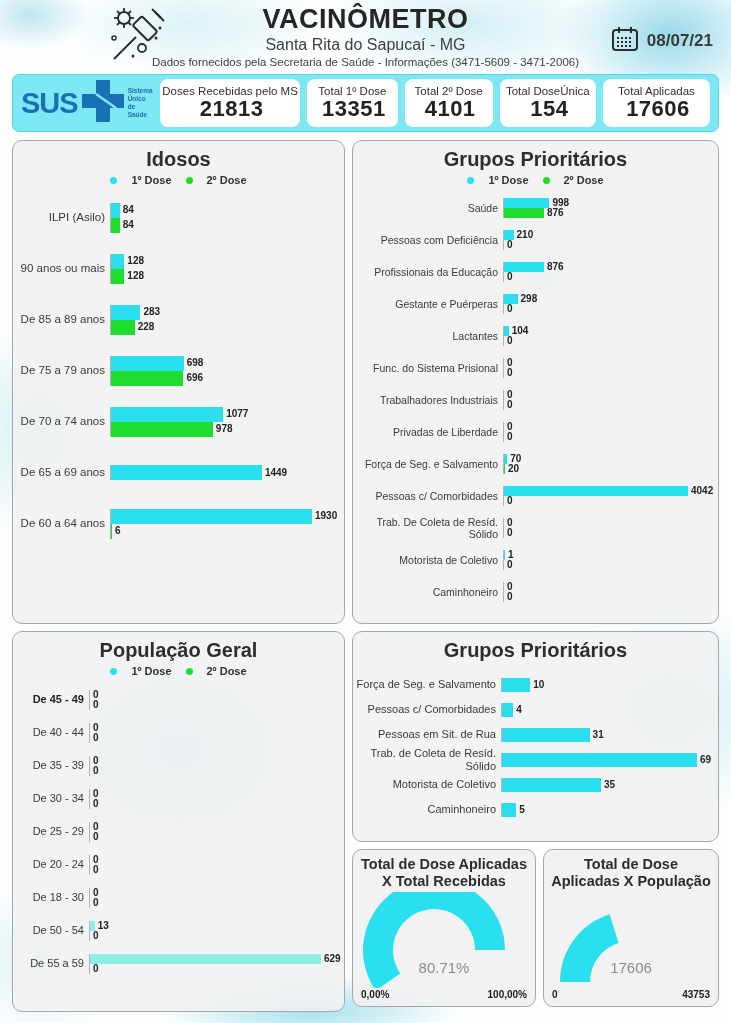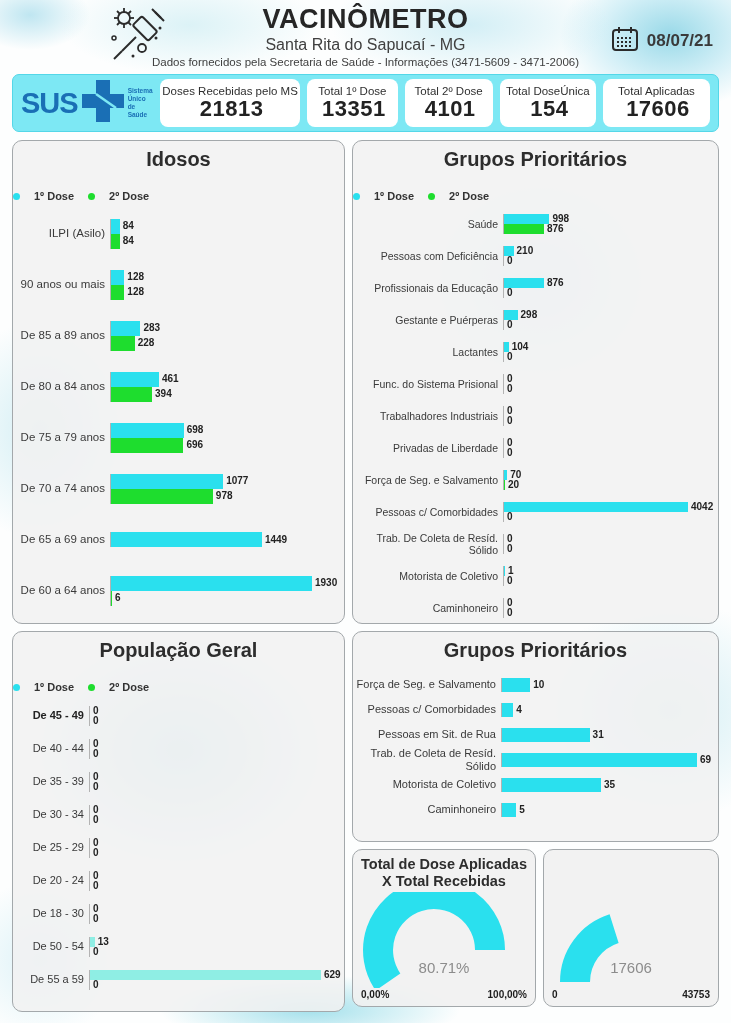--- a/index.html
+++ b/index.html
@@ -51,21 +51,21 @@
   .stat-card .lab { font-size:11.5px; color:#2f2f2f; white-space:nowrap; }
   .stat-card .val { font-size:22px; color:#222; letter-spacing:.5px; line-height:1.05; }
   .c0{flex:1.55;} .c1{flex:.95;} .c2{flex:.92;} .c3{flex:1.02;} .c4{flex:1.15;}
 
   
   .panel {
     position:absolute; background:rgba(241,241,241,.88);
     border:1px solid #a3a8ab; border-radius:10px; overflow:hidden;
   }
   .panel-title { text-align:center; font-size:20px; font-weight:800; color:#2d2d2d; margin-top:7px; }
-  .legend { display:flex; align-items:center; gap:14px; margin-top:19px; font-size:11px; font-weight:700; color:#333; }
+  .legend { display:flex; justify-content:center; align-items:center; gap:14px; margin-top:3px; font-size:11px; font-weight:700; color:#333; }
   .dot { width:7px; height:7px; border-radius:50%; display:inline-block; }
   .dot.cyan { background:#2ae0ee; } .dot.green { background:#1edd2e; }
 
   .rows { margin-top:6px; }
   .row { display:flex; align-items:center; }
   .cat { text-align:right; padding-right:5px; color:#3a3a3a; line-height:1.15; }
   .cat.bold { font-weight:700; color:#222; }
   .bars { border-left:1px solid #b3b3b3; width:var(--barsw); flex:none; }
   .bar-line { height:var(--barh); display:flex; align-items:center; }
   .bar { height:100%; flex:none; }
@@ -242,33 +242,20 @@
             <div class="bar s0" style="width: 14.6632%;"></div>
             <span class="val">283</span>
           </div>
           <div class="bar-line">
             <div class="bar s1" style="width: 11.8135%;"></div>
             <span class="val">228</span>
           </div>
         </div>
       </div>
       <div class="row">
-        <div class="cat">De 80 a 84 anos</div>
-        <div class="bars">
-          <div class="bar-line">
-            <div class="bar s0" style="width: 23.886%;"></div>
-            <span class="val">461</span>
-          </div>
-          <div class="bar-line">
-            <div class="bar s1" style="width: 20.4145%;"></div>
-            <span class="val">394</span>
-          </div>
-        </div>
-      </div>
-      <div class="row">
         <div class="cat">De 75 a 79 anos</div>
         <div class="bars">
           <div class="bar-line">
             <div class="bar s0" style="width: 36.1658%;"></div>
             <span class="val">698</span>
           </div>
           <div class="bar-line">
             <div class="bar s1" style="width: 36.0622%;"></div>
             <span class="val">696</span>
           </div>
@@ -688,20 +675,21 @@
       <svg width="170" height="96" viewBox="0 0 170 96">
         <path d="M 29 90 A 56 56 0 1 1 131.03 58.10" stroke="#2ae0ee" stroke-width="30" fill="none"></path>
       </svg>
     </div>
   <div class="gauge-value">80.71%</div>
   <div class="gauge-min">0,00%</div>
   <div class="gauge-max">100,00%</div>
 </div>
 
 <div class="gauge-card" id="gauge2">
+  <div class="gauge-title">Total de Dose Aplicadas X População</div>
   <div class="gauge-svg">
       <svg width="170" height="96" viewBox="0 0 170 96">
         <path d="M 29 90 A 56 56 0 0 1 68.10 36.61" stroke="#2ae0ee" stroke-width="30" fill="none"></path>
       </svg>
     </div>
   <div class="gauge-value">17606</div>
   <div class="gauge-min">0</div>
   <div class="gauge-max">43753</div>
 </div>
 

